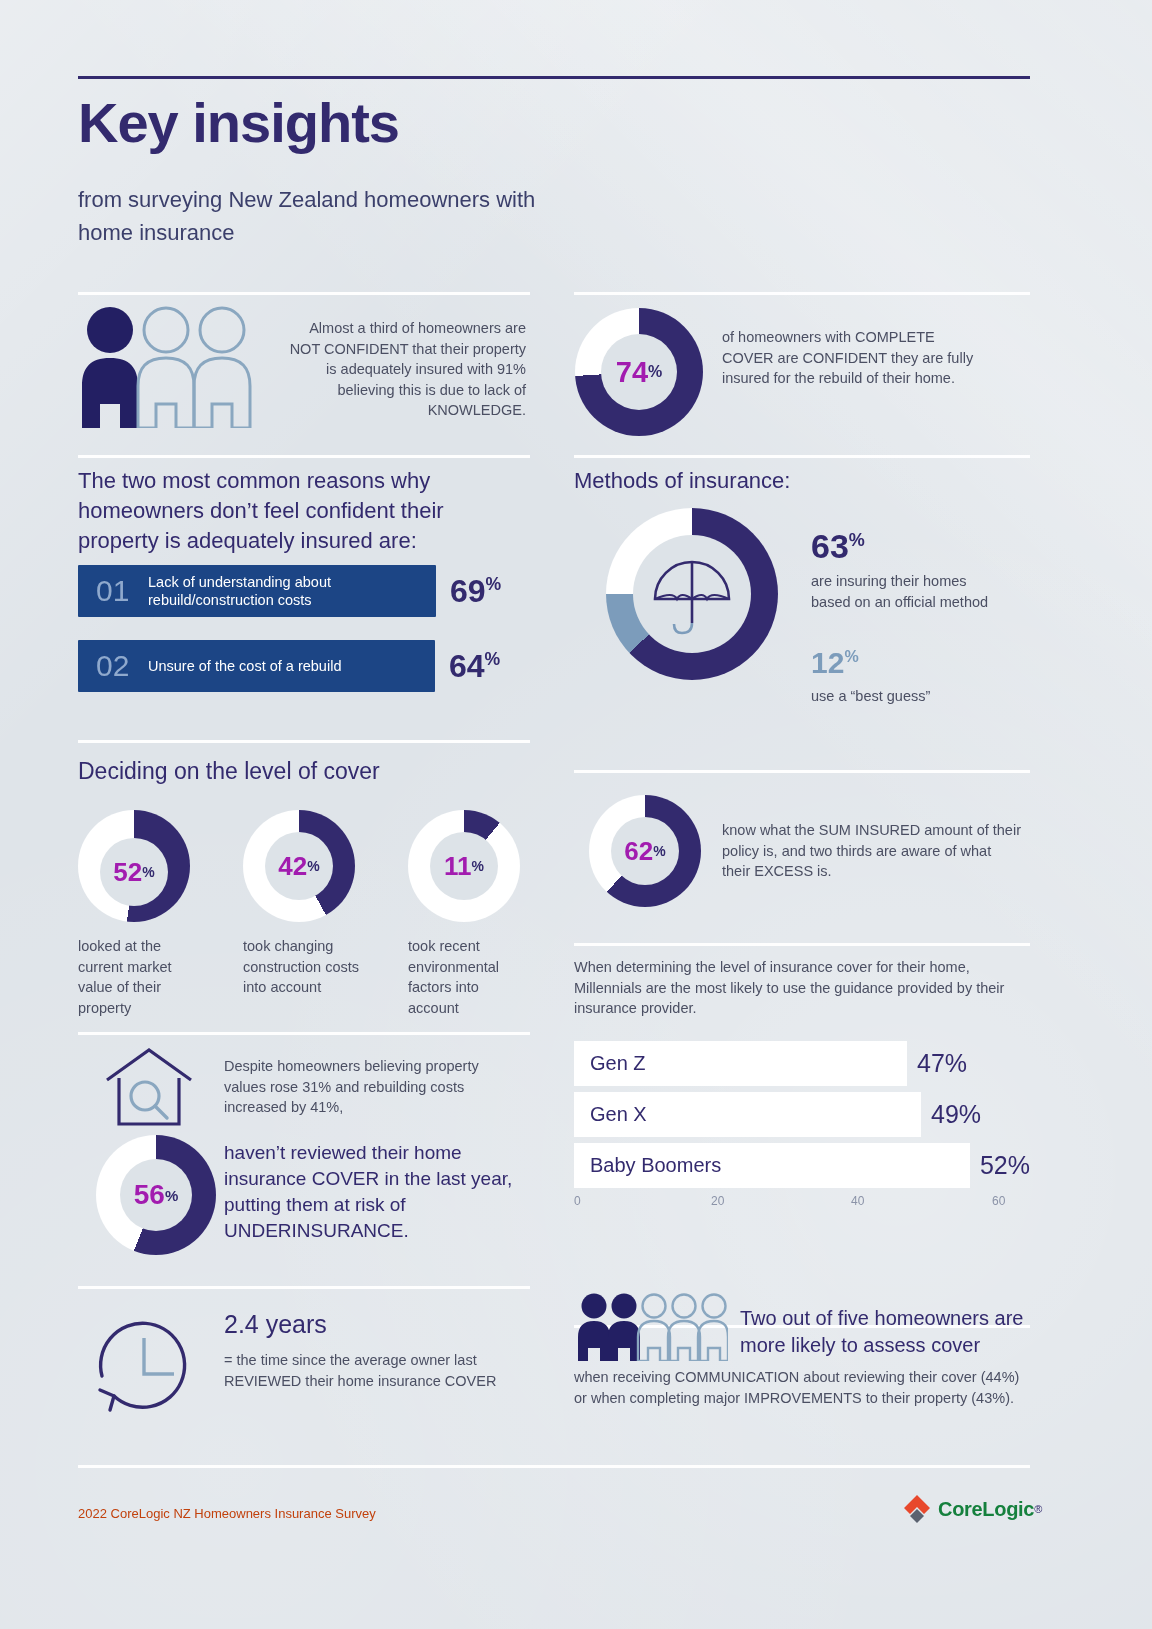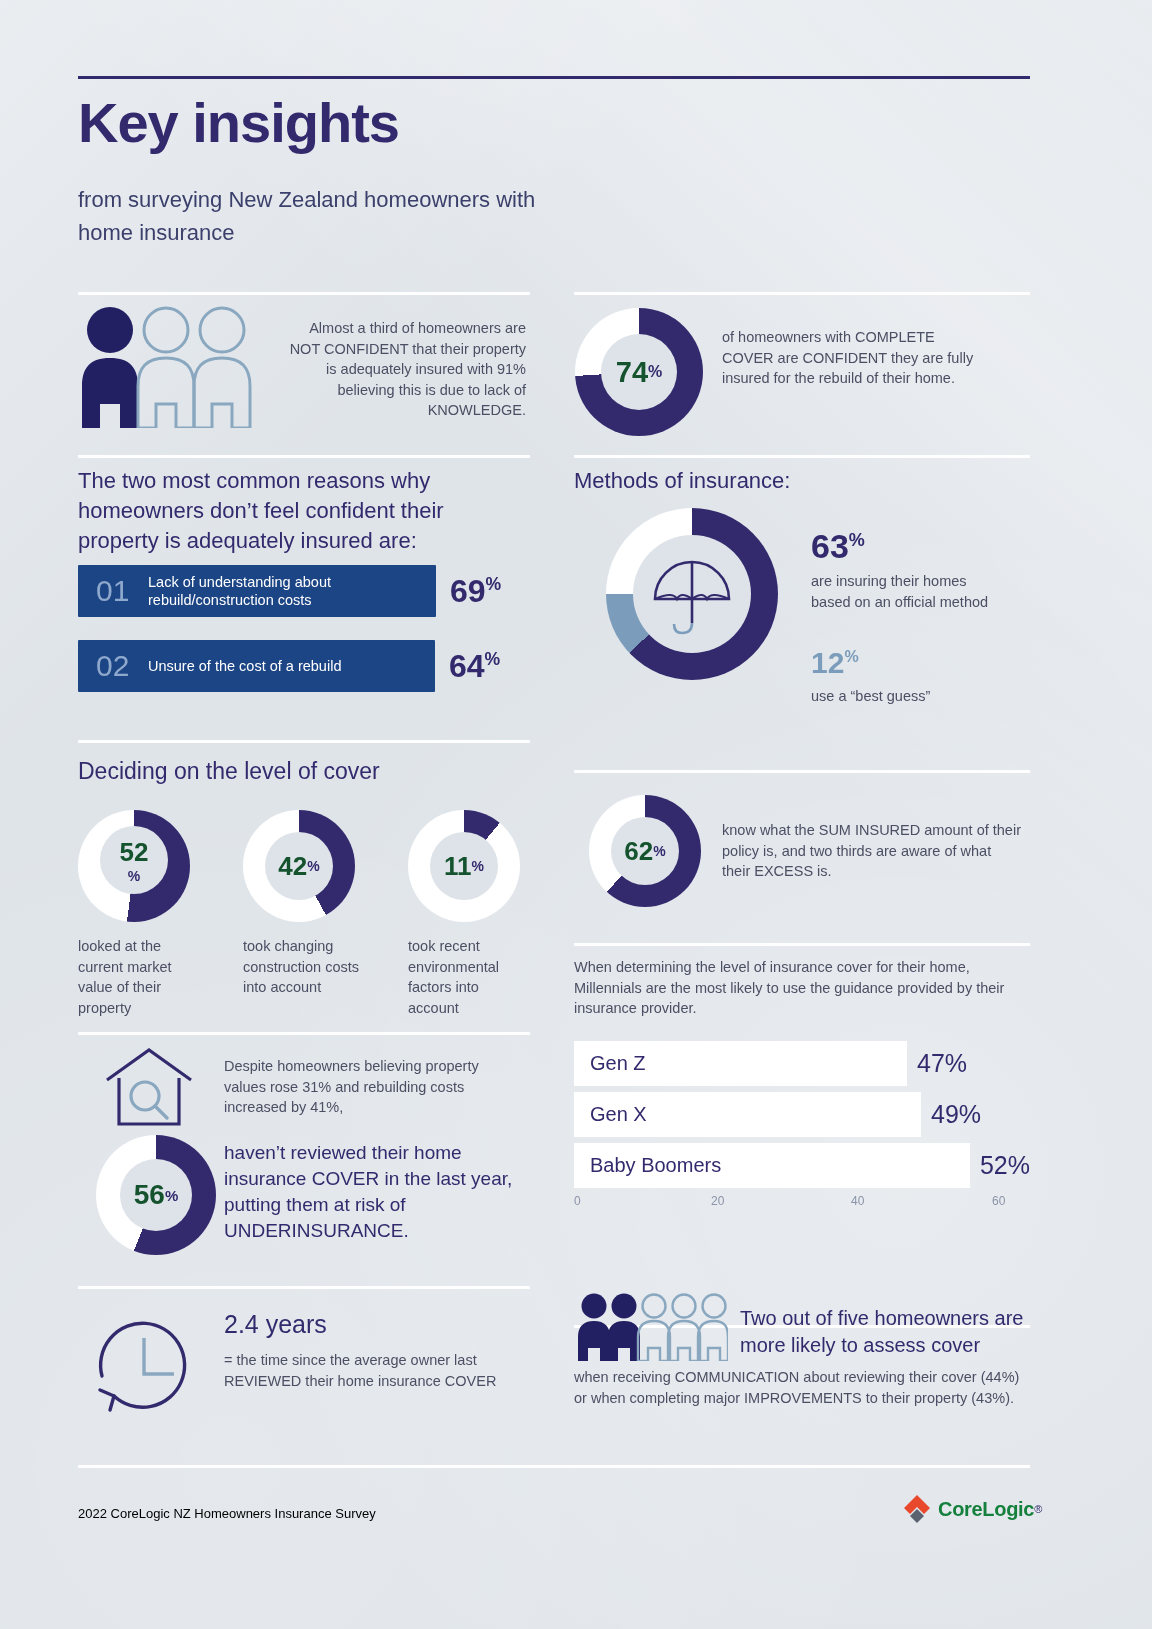--- a/index.html
+++ b/index.html
@@ -43,21 +43,21 @@
   .body-text{font-size:14.5px;line-height:20.5px;color:#4b4f63;}
   .heading-2{font-size:22px;line-height:30px;color:#332a6e;}
 
   
   .donut{position:relative;border-radius:50%;}
   .donut .hole{
     position:absolute;border-radius:50%;background:#dde3e8;
     display:flex;align-items:center;justify-content:center;
   }
   .donut .val{
-    font-weight:700;color:#14532d;white-space:nowrap;
+    font-weight:700;color:#a21caf;white-space:nowrap;
   }
 
   
   .numbar{
     background:#1c4585;color:#fff;display:flex;align-items:center;
     height:52px;border-radius:1px;
   }
   .numbar .num{
     font-size:30px;font-weight:400;color:#8fa9cd;margin-left:18px;width:52px;
   }
@@ -70,21 +70,21 @@
   
   .genrow{display:flex;align-items:center;margin-bottom:6px;}
   .genbar{
     background:#ffffff;height:45px;display:flex;align-items:center;
   }
   .genbar span{font-size:20px;color:#332a6e;margin-left:16px;}
   .genpct{font-size:25px;color:#332a6e;margin-left:10px;white-space:nowrap;}
   .axis{position:relative;height:20px;}
   .axis span{position:absolute;font-size:12px;color:#8b93a8;}
 
-  .footer-note{font-size:13px;color:#000000;}
+  .footer-note{font-size:13px;color:#c2410c;}
 
   .logo-text{font-size:20px;font-weight:700;color:#15803d;letter-spacing:-.3px;}
 </style>
 </head>
 <body>
 
 <div class="bg-texture"></div>
 <div class="page">
 
   <div class="rule-top"></div>
@@ -170,21 +170,21 @@
     <div style="font-size:30px;font-weight:700;color:#7c9cbb;line-height:34px;">
       <span>12</span><sup style="font-size:16px;vertical-align:super;">%</sup>
     </div>
     <div class="body-text" style="width:200px;margin-top:6px;">use a “best guess”</div>
   </div>
 
   <div class="heading-2" style="position:absolute;left:78px;top:756px;font-size:23px;">Deciding on the level of cover</div>
 
   <div class="donut" style="position:absolute;left:78px;top:810px;width:112px;height:112px;
        background:conic-gradient(#332a6e 0deg 187.2deg, #ffffff 187.2deg 360deg);">
-    <div class="hole" style="left:22px;top:16px;width:68px;height:68px;flex-direction:column;">
+    <div class="hole" style="left:22px;top:28px;width:68px;height:68px;">
       <span class="val" style="font-size:26px;">52</span>
         <sup style="font-size:14px;font-weight:700;color:#332a6e;vertical-align:super;">%</sup>
     </div>
   </div>
   <div class="body-text" style="position:absolute;left:78px;top:936px;width:122px;">looked at the current market value of their property</div>
 
   <div class="donut" style="position:absolute;left:243px;top:810px;width:112px;height:112px;
        background:conic-gradient(#332a6e 0deg 151.2deg, #ffffff 151.2deg 360deg);">
     <div class="hole" style="left:22px;top:22px;width:68px;height:68px;">
       <span class="val" style="font-size:26px;">42</span>

